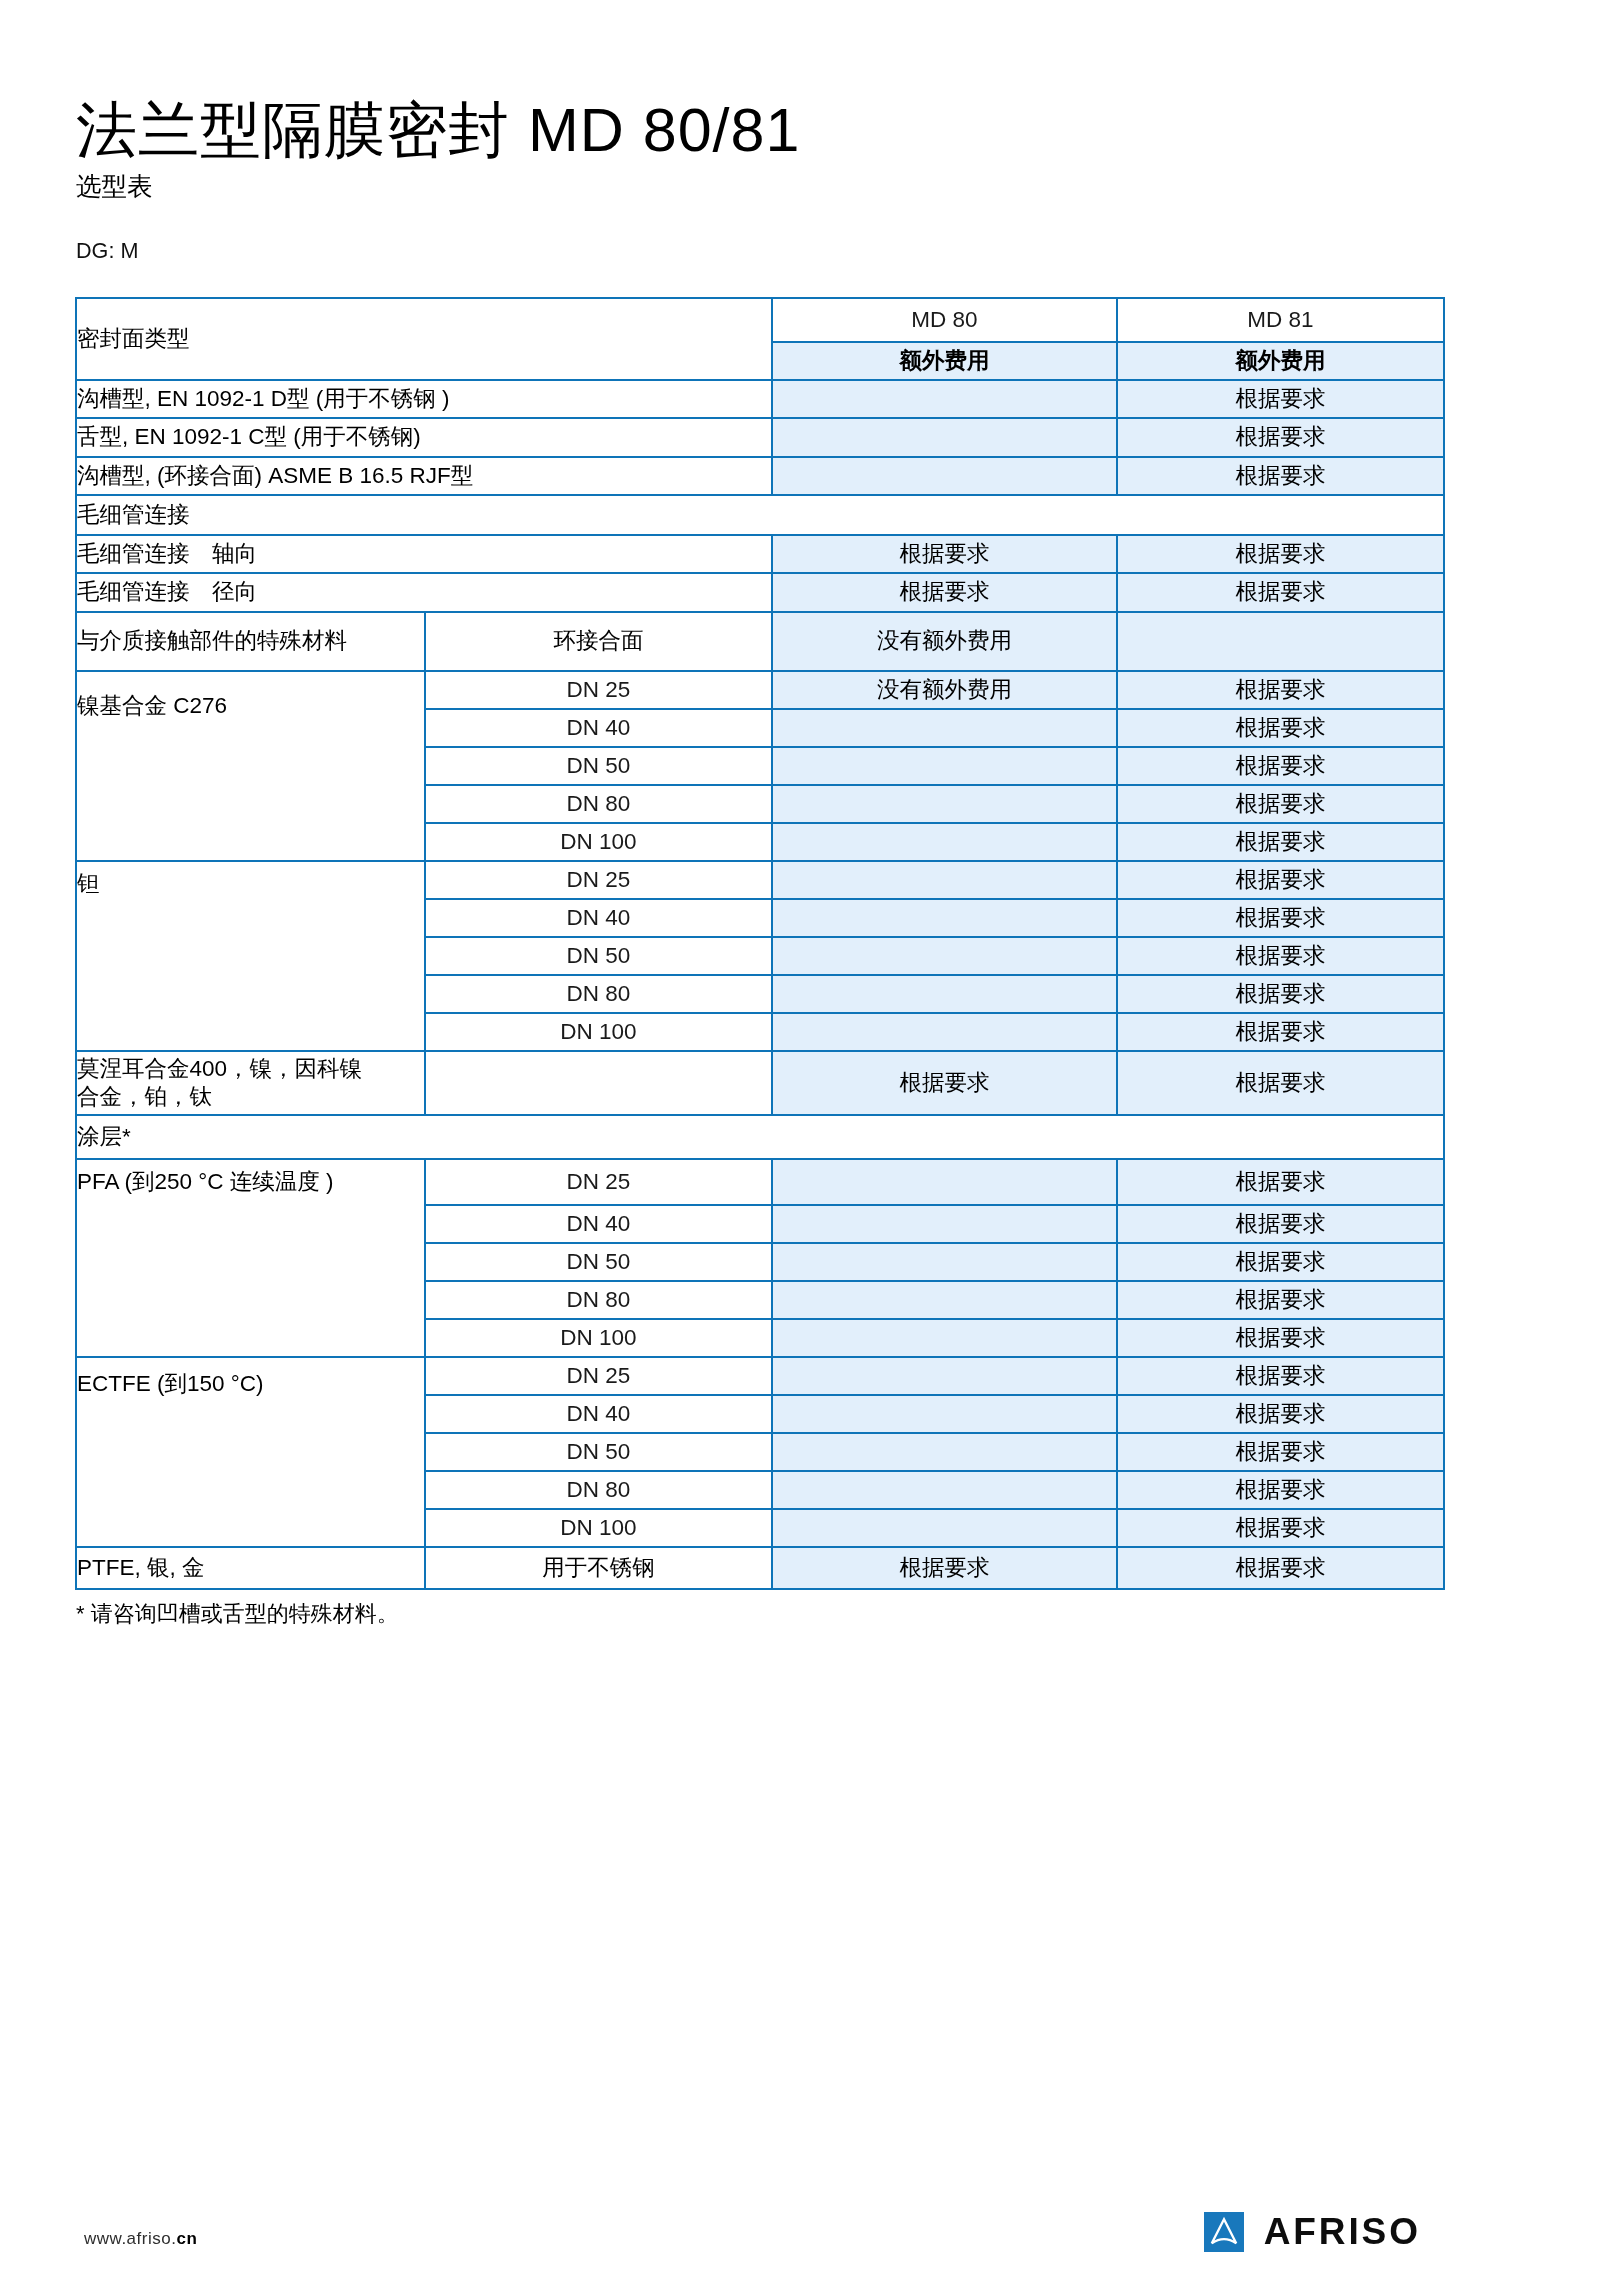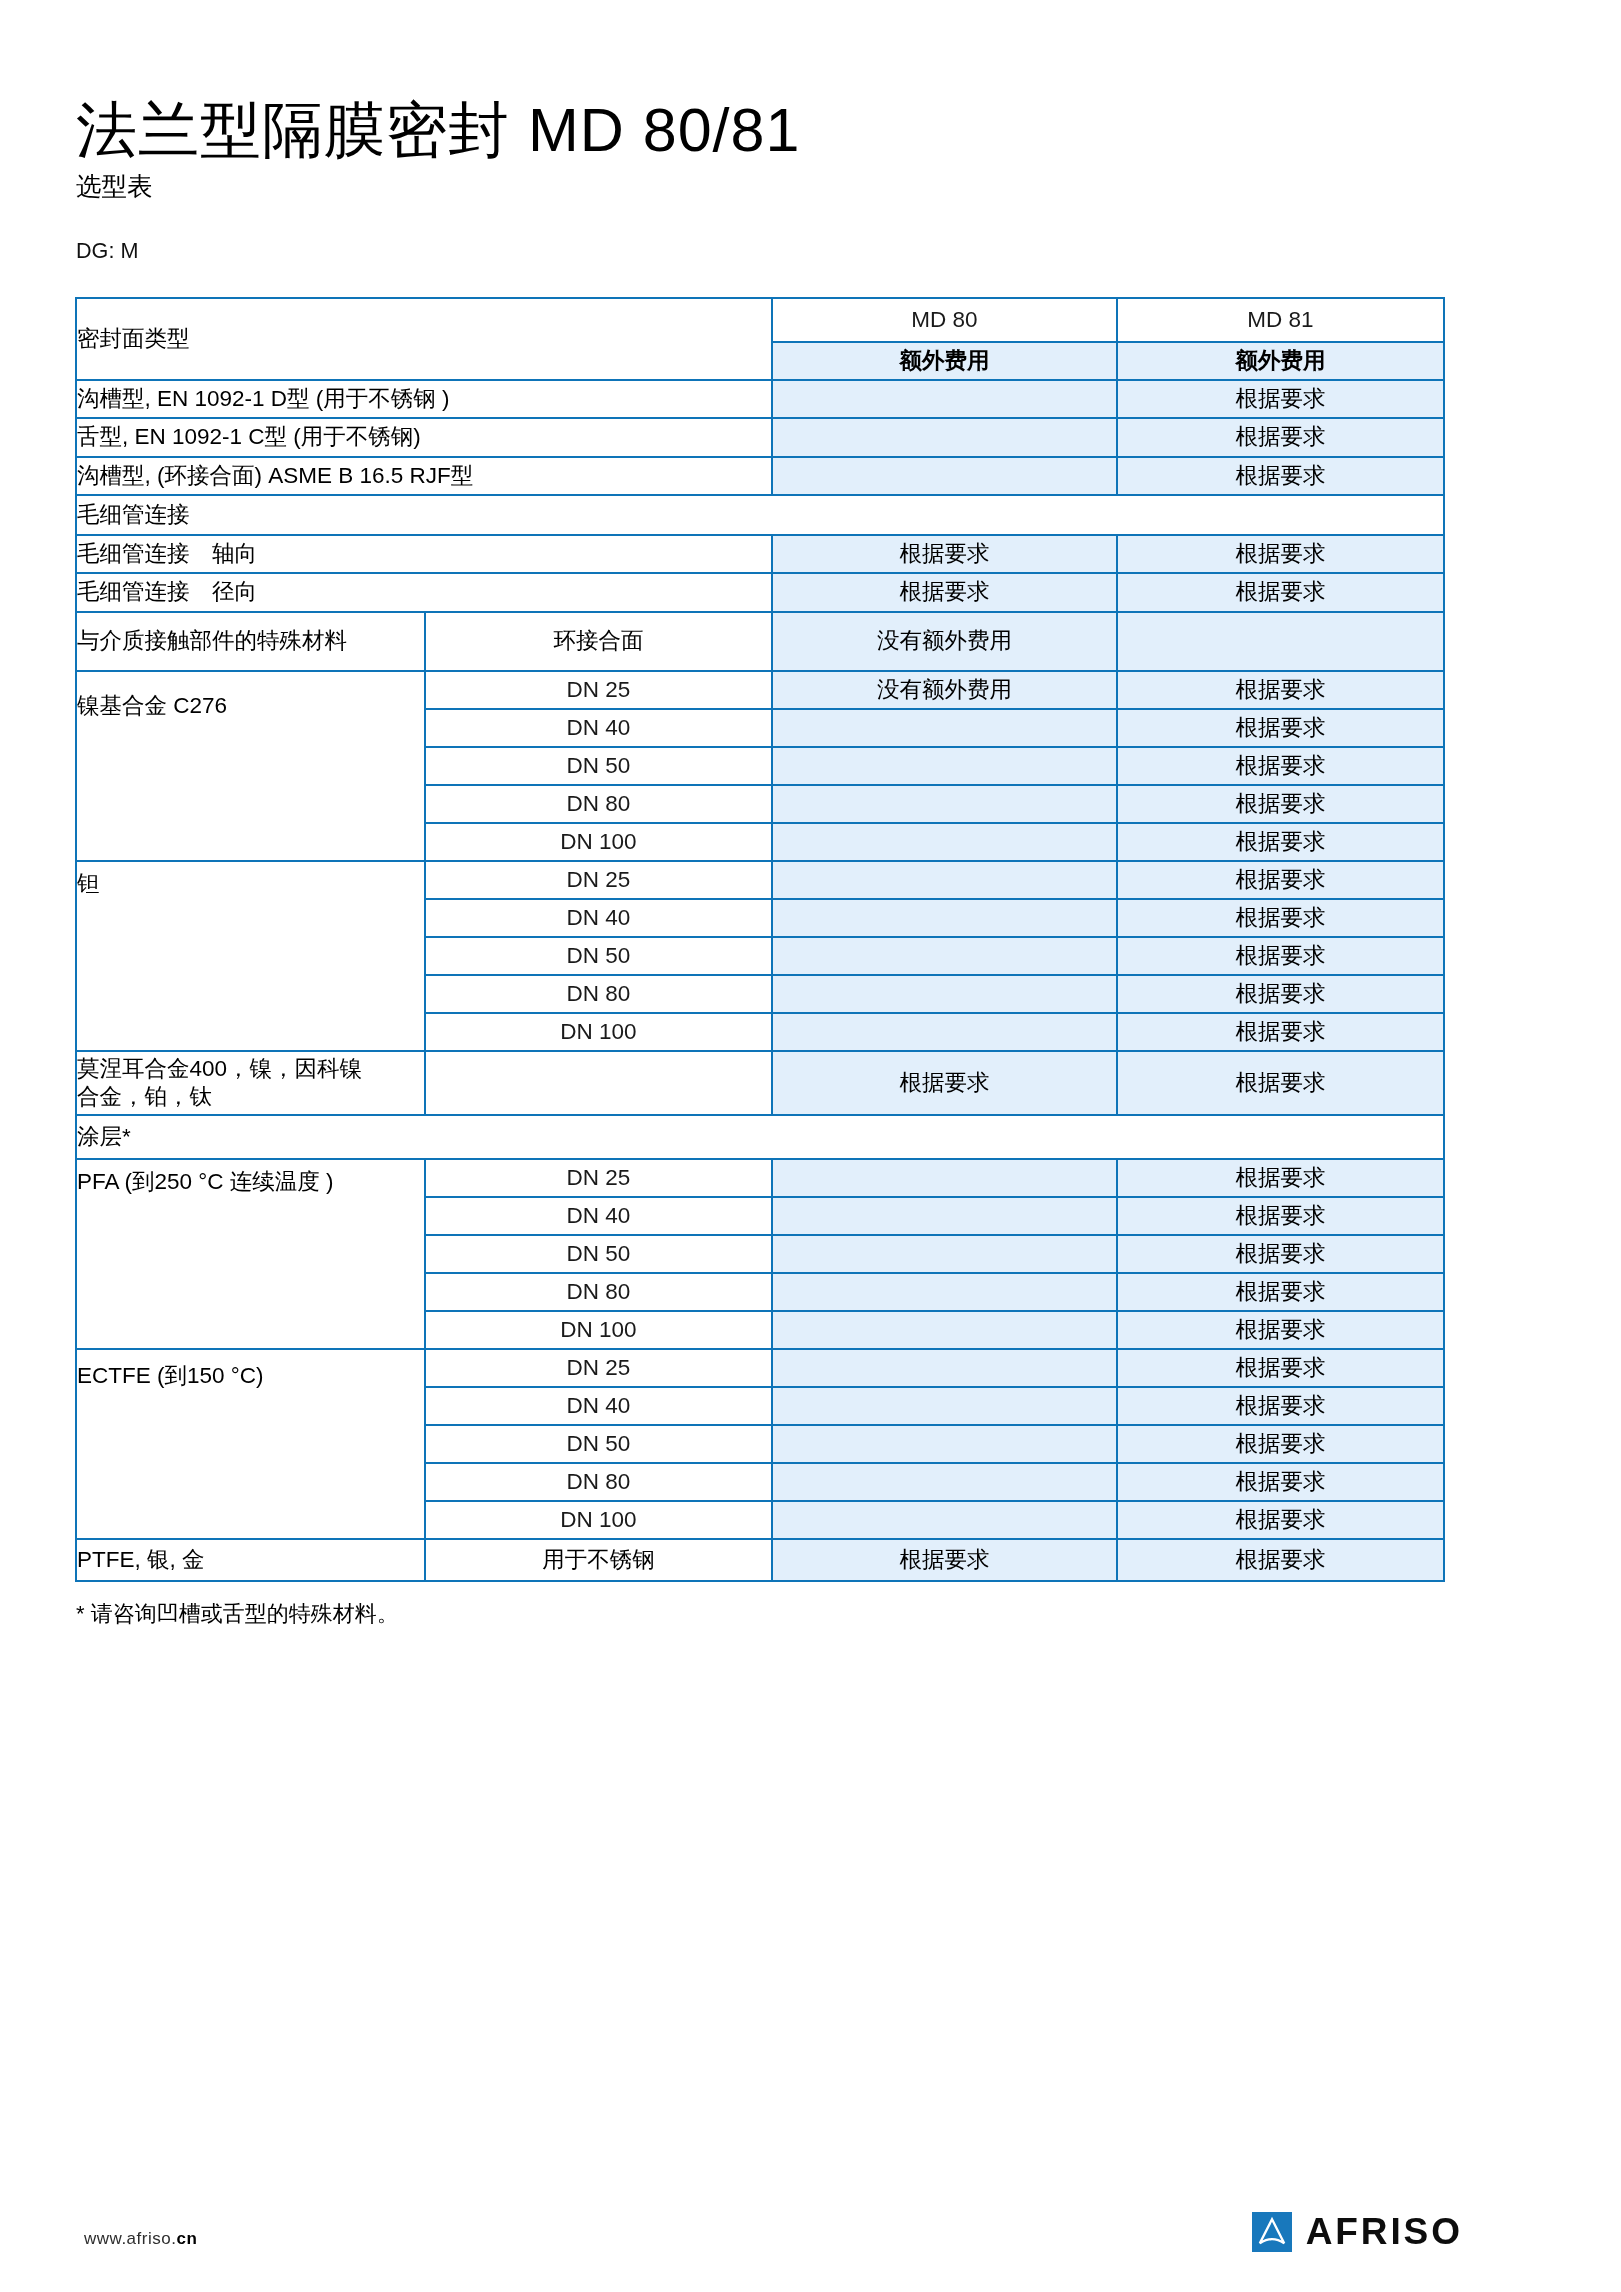--- a/index.html
+++ b/index.html
@@ -46,22 +46,22 @@
   .footnote{
     position:absolute;left:76px;top:1599px;
     font-size:22px;font-weight:400;
   }
   .footer-web{
     position:absolute;left:84px;top:2229px;
     font-size:17px;color:#2e2e2e;letter-spacing:0.5px;
   }
   .footer-web .tld{font-weight:700;color:#000;}
   .logo{
-    position:absolute;left:1252px;top:2212px;
-    display:flex;align-items:flex-end;
+    position:absolute;left:1204px;top:2212px;
+    display:flex;align-items:flex-end;gap:6px;
   }
   .logo .mark{width:40px;height:40px;display:block;}
   .logo .word{
     margin-left:13.7px;
     font-size:37px;font-weight:700;letter-spacing:2.9px;color:#0d0d0d;
     line-height:40px;white-space:nowrap;
   }
 </style>
 </head>
 <body>
@@ -188,21 +188,21 @@
 合金，铂，钛</td>
         <td class="c"></td>
         <td class="c hl">根据要求</td>
         <td class="c hl">根据要求</td>
       </tr>
 
       <tr style="height:44px">
         <td class="l" colspan="4">涂层*</td>
       </tr>
 
-      <tr style="height:38px">
+      <tr style="height:46px">
         <td class="l" rowspan="5" style="vertical-align:top;padding-top:7.8px;">PFA (到250 °C 连续温度 )</td>
         <td class="c latin">DN 25</td>
         <td class="c hl"></td>
         <td class="c hl">根据要求</td>
       </tr>
       <tr style="height:38px">
         <td class="c latin">DN 40</td>
         <td class="c hl"></td>
         <td class="c hl">根据要求</td>
       </tr>

